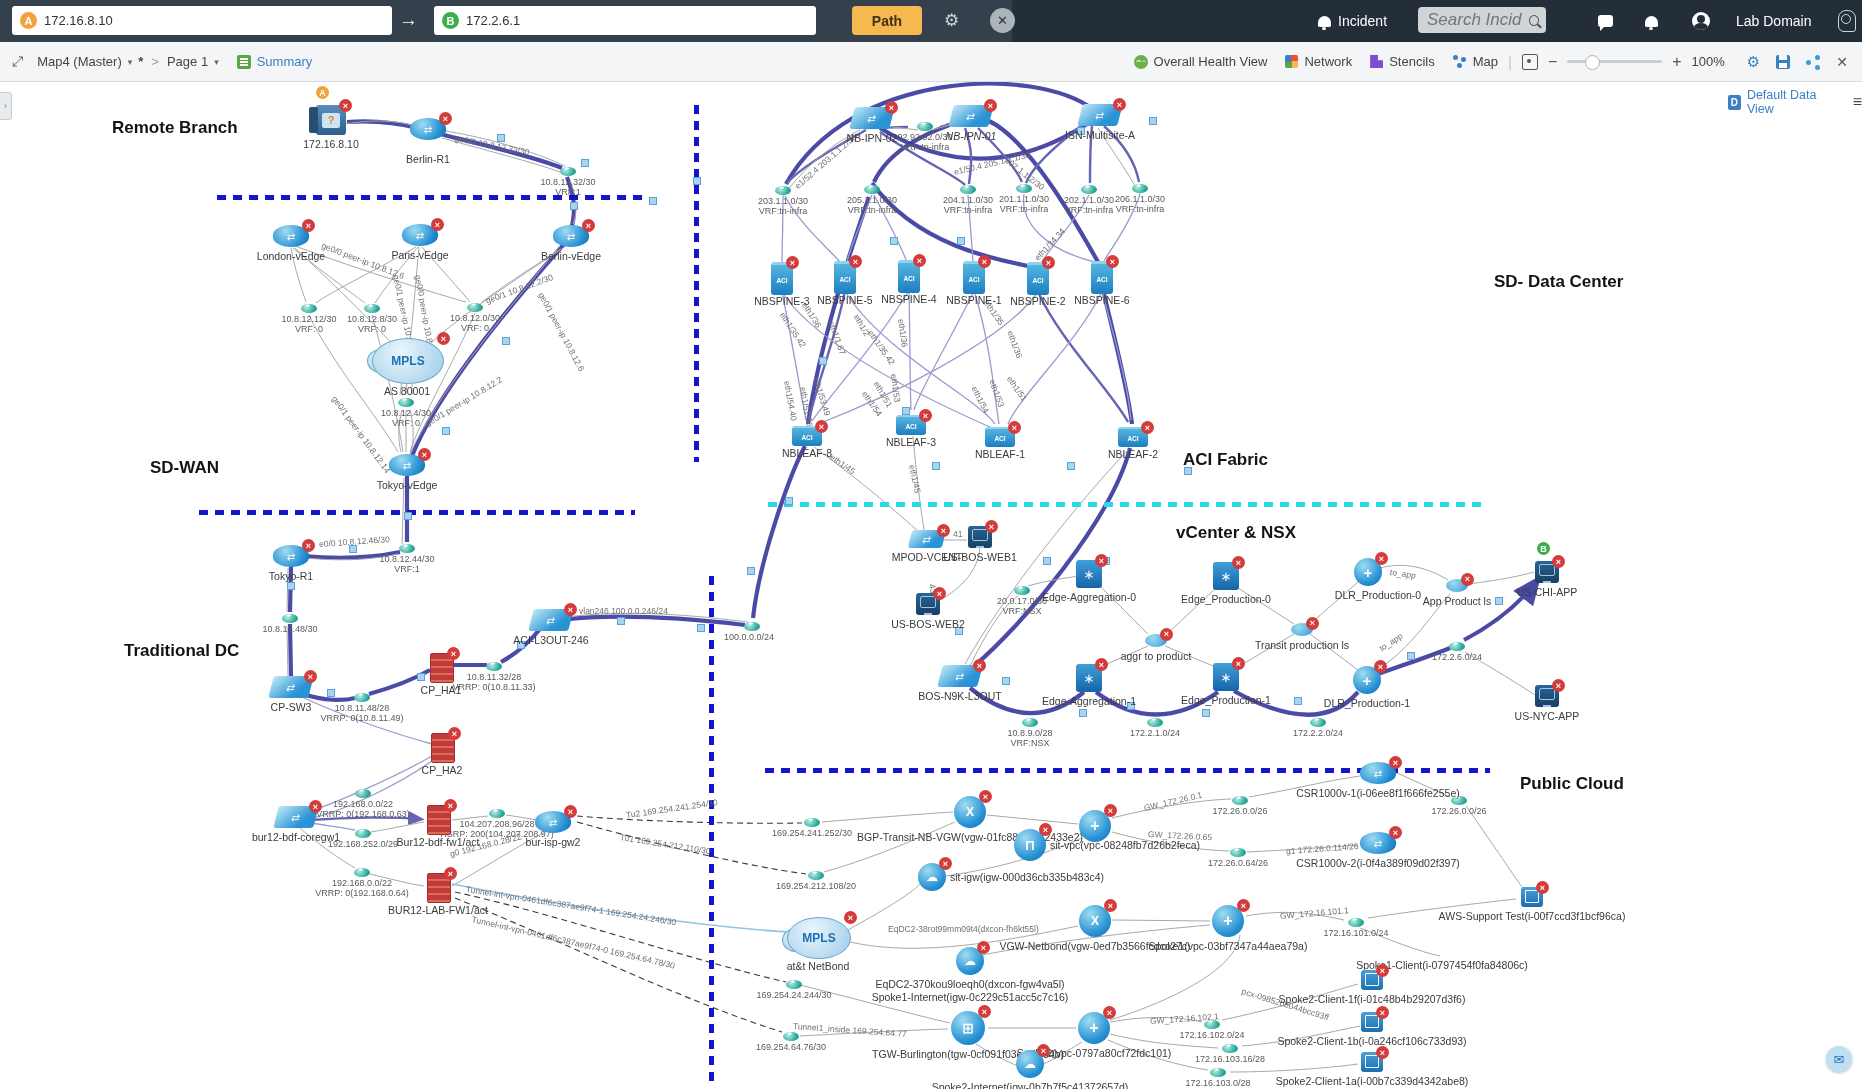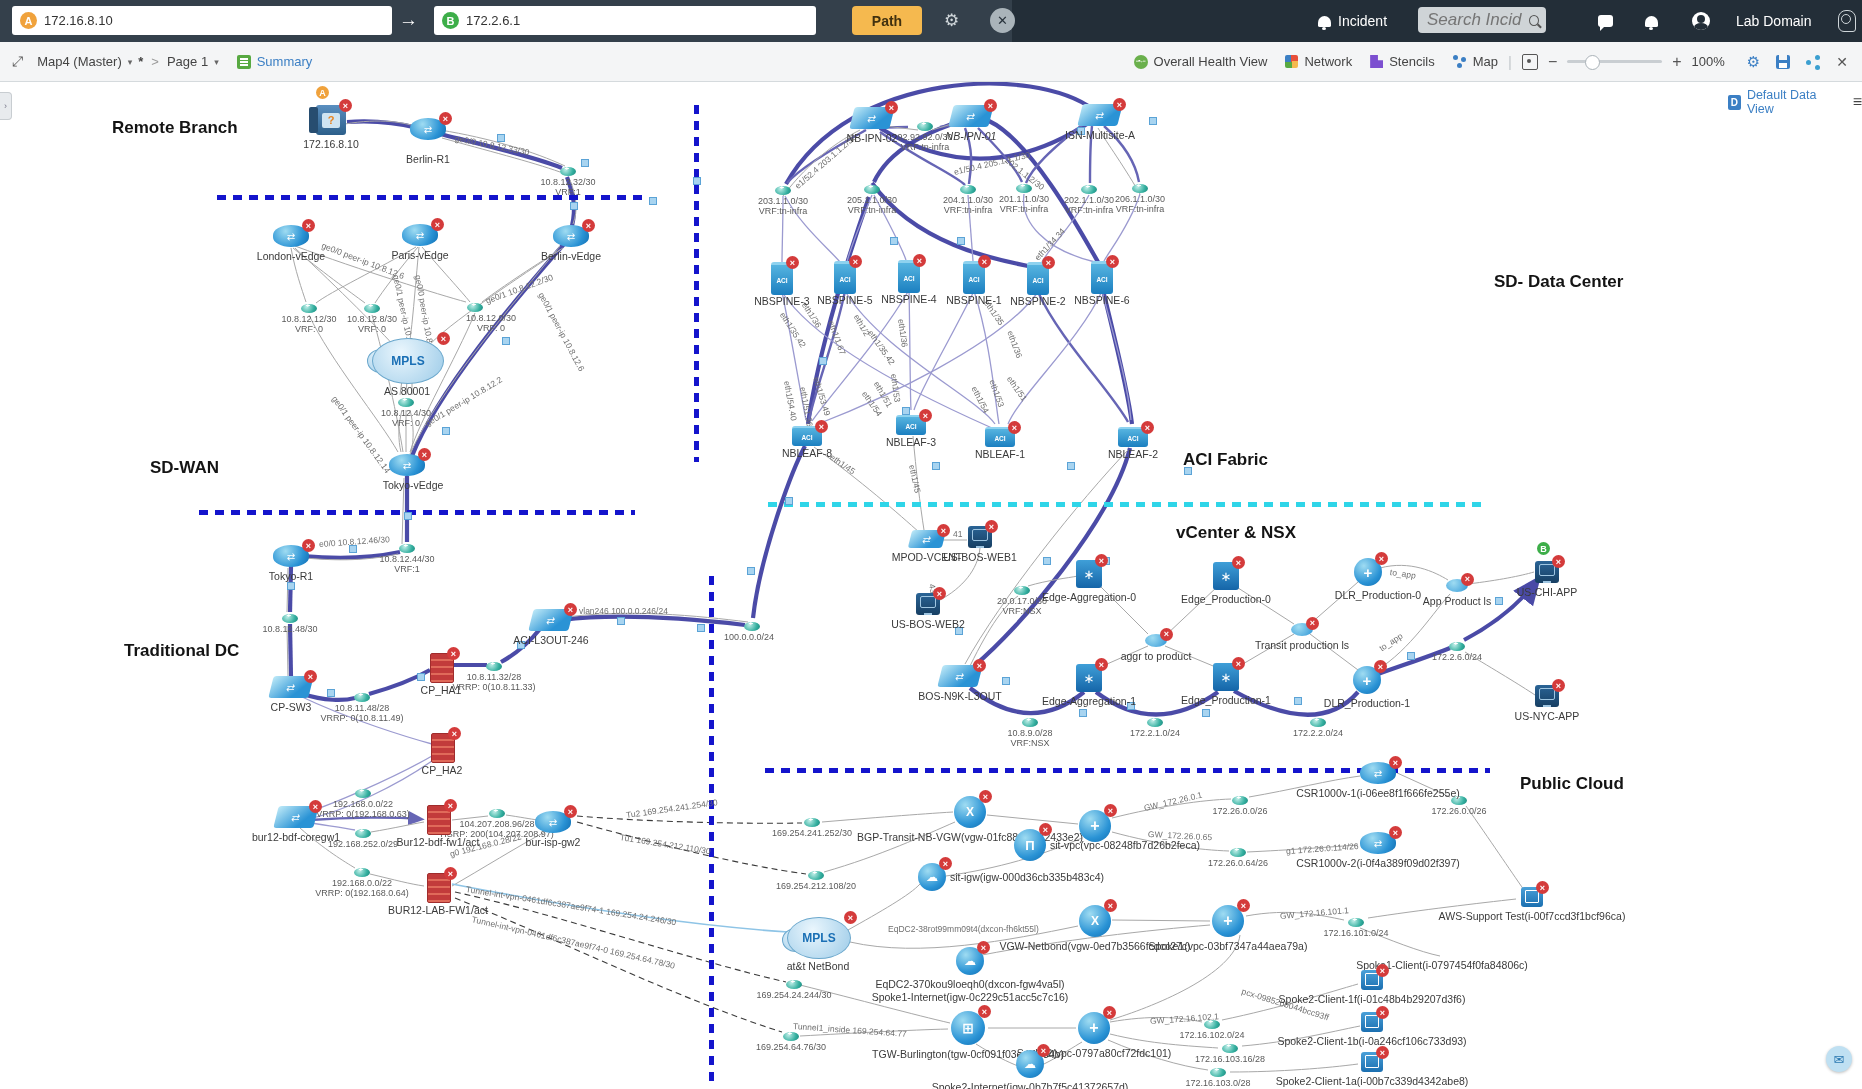--- a/index.html
+++ b/index.html
@@ -489,21 +489,21 @@
 <span class="el" style="left: 1150px; top: 1016px; transform: rotate(-4deg);">GW_172.16.102.1</span>
 <span class="el" style="left: 1242px; top: 986px; transform: rotate(17deg);">pcx-09852bb044bcc93ff</span>
 <span class="el" style="left: 888px; top: 924px; transform: rotate(0deg);">EqDC2-38rot99mm09t4(dxcon-fh6kt55l)</span>
 <div class="nn" style="left: 560px; top: 166.5px;"></div>
 <div class="nlab" style="left: 568px; top: 177px;">10.8.12.32/30<br>VRF:1</div>
 <div class="nn" style="left: 301px; top: 303.5px;"></div>
 <div class="nlab" style="left: 309px; top: 314px;">10.8.12.12/30<br>VRF: 0</div>
 <div class="nn" style="left: 364px; top: 303.5px;"></div>
 <div class="nlab" style="left: 372px; top: 314px;">10.8.12.8/30<br>VRF: 0</div>
 <div class="nn" style="left: 467px; top: 302.5px;"></div>
-<div class="nlab" style="left: 475px; top: 313px; margin-left: 16px;">10.8.12.0/30<br>VRF: 0</div>
+<div class="nlab" style="left: 475px; top: 313px;">10.8.12.0/30<br>VRF: 0</div>
 <div class="nn" style="left: 398px; top: 397.5px;"></div>
 <div class="nlab" style="left: 406px; top: 408px;">10.8.12.4/30<br>VRF: 0</div>
 <div class="nn" style="left: 399px; top: 543.5px;"></div>
 <div class="nlab" style="left: 407px; top: 554px;">10.8.12.44/30<br>VRF:1</div>
 <div class="nn" style="left: 282px; top: 613.5px;"></div>
 <div class="nlab" style="left: 290px; top: 624px;">10.8.12.48/30</div>
 <div class="nn" style="left: 354px; top: 692.5px;"></div>
 <div class="nlab" style="left: 362px; top: 703px;">10.8.11.48/28<br>VRRP: 0(10.8.11.49)</div>
 <div class="nn" style="left: 486px; top: 661.5px;"></div>
 <div class="nlab" style="left: 494px; top: 672px;">10.8.11.32/28<br>VRRP: 0(10.8.11.33)</div>
@@ -592,21 +592,21 @@
     <div class="dlab" style="left: 18px; top: 25px; transform: translateX(-50%);">Berlin-vEdge</div>
   </div>
 <div class="dev" style="left: 372px; top: 338px;">
     <div class="ic ic-cloud" style="width: 70px; height: 44px;">MPLS</div>
     <span class="bdg bdg-err">×</span>
     <div class="dlab" style="left: 35px; top: 47px; transform: translateX(-50%);">AS 80001</div>
   </div>
 <div class="dev" style="left: 389px; top: 454px;">
     <div class="ic ic-router" style="width: 36px; height: 22px;">⇄</div>
     <span class="bdg bdg-err">×</span>
-    <div class="dlab" style="left: 24px; top: 25px; transform: translateX(-50%);">Tokyo-vEdge</div>
+    <div class="dlab" style="left: 18px; top: 25px; transform: translateX(-50%);">Tokyo-vEdge</div>
   </div>
 <div class="dev" style="left: 273px; top: 545px;">
     <div class="ic ic-router" style="width: 36px; height: 22px;">⇄</div>
     <span class="bdg bdg-err">×</span>
     <div class="dlab" style="left: 18px; top: 25px; transform: translateX(-50%);">Tokyo-R1</div>
   </div>
 <div class="dev" style="left: 271px; top: 676px;">
     <div class="ic ic-switch" style="width: 40px; height: 22px;">⇄</div>
     <span class="bdg bdg-err">×</span>
     <div class="dlab" style="left: 20px; top: 25px; transform: translateX(-50%);">CP-SW3</div>

